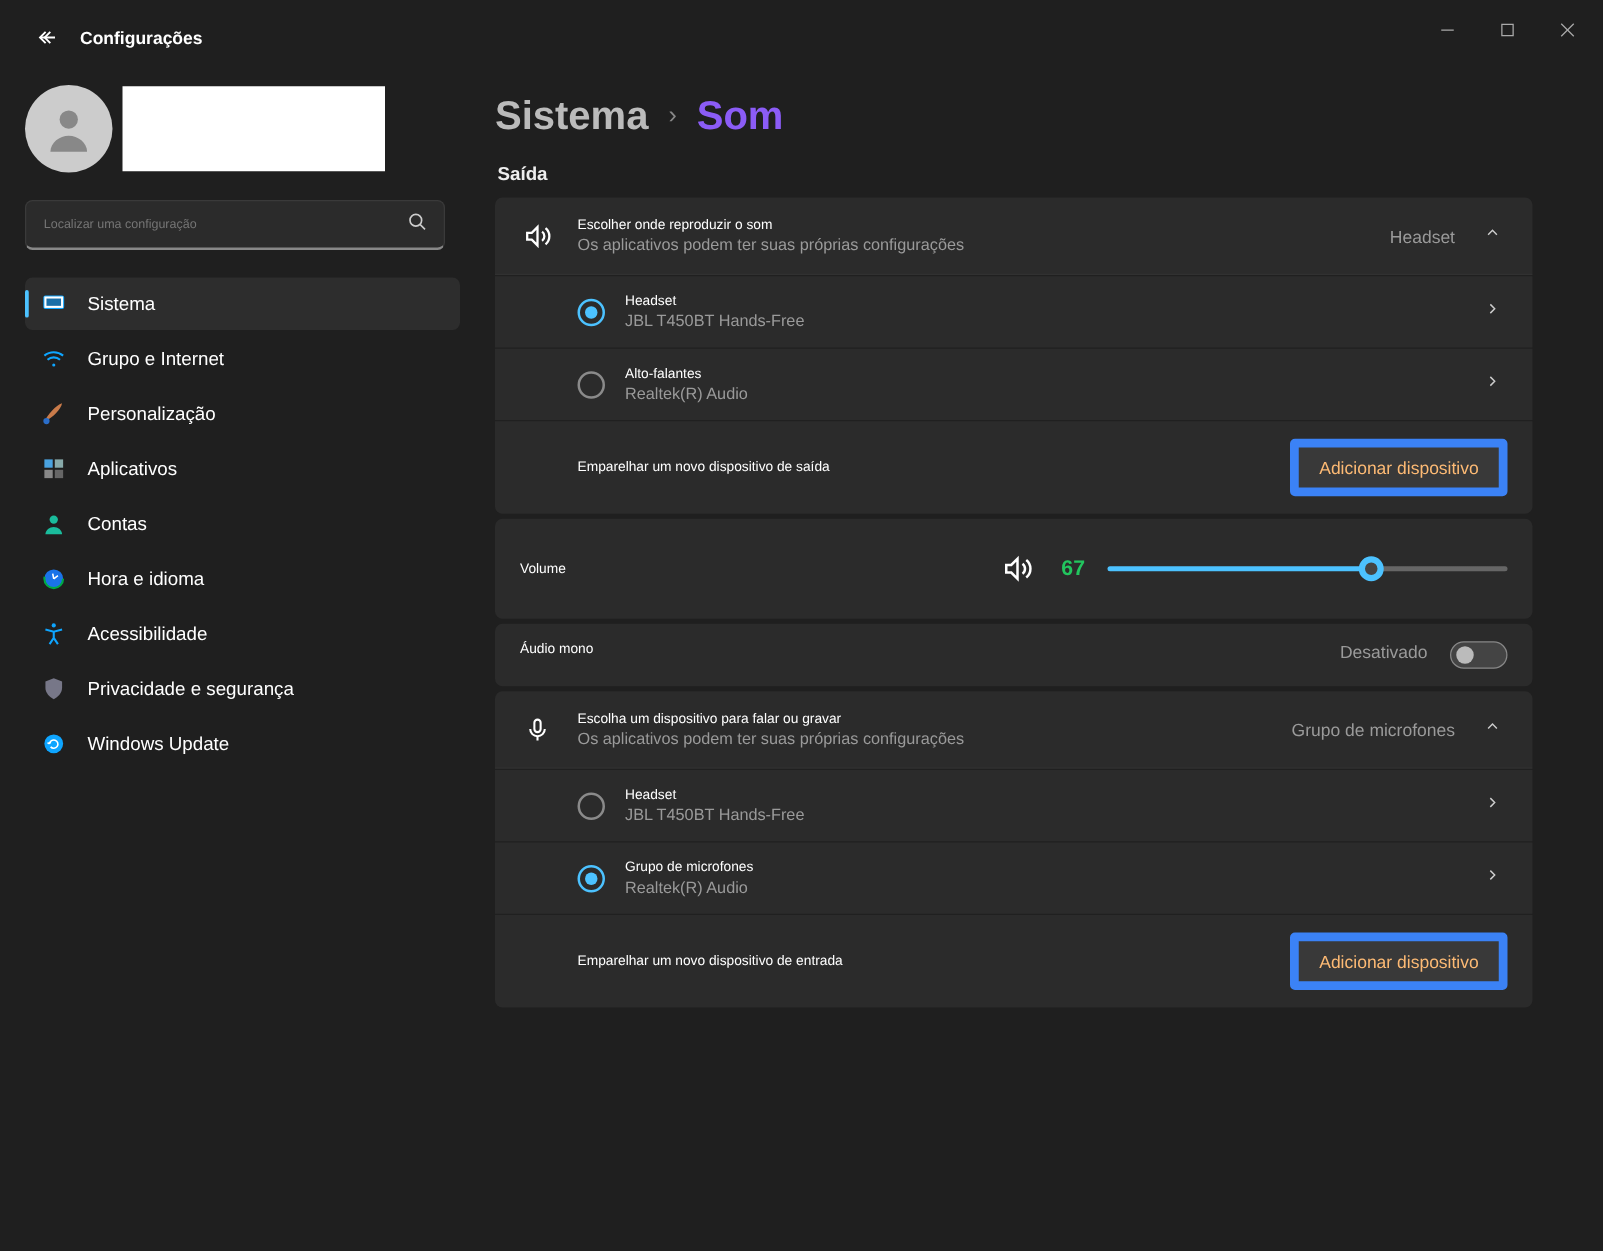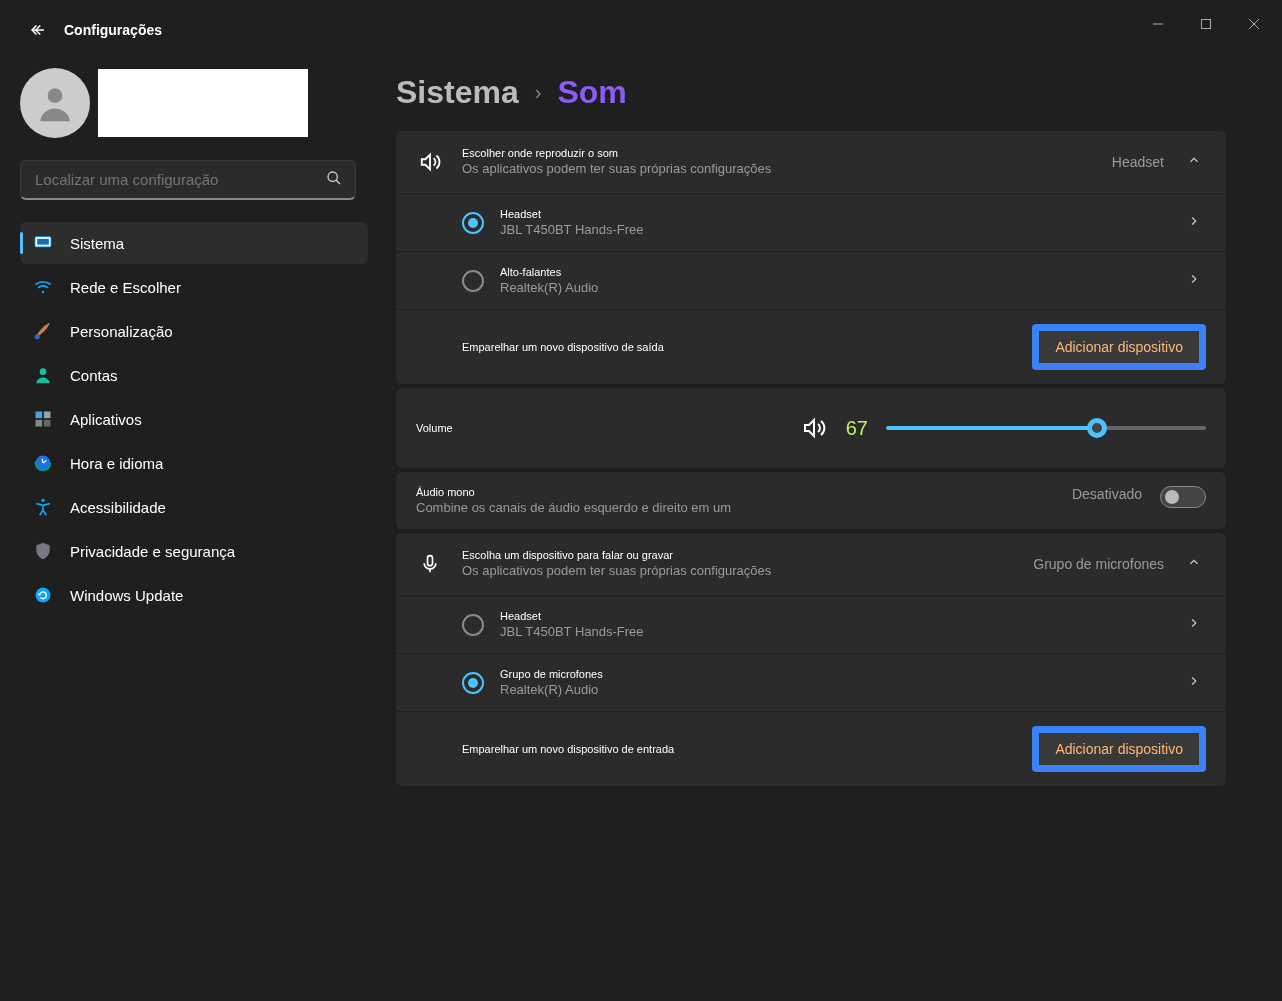--- a/index.html
+++ b/index.html
@@ -77,21 +77,21 @@
   }
   .search-input {
     width: 336px;
     height: 40px;
     background: #2b2b2b;
     border: 1px solid #3a3a3a;
     border-bottom: 2px solid #888;
     border-radius: 6px;
     padding: 0 40px 0 14px;
     color: #ddd;
-    font-size: 15px;
+    font-size: 10px;
     outline: none;
   }
   .search-icon-pos {
     position: absolute;
     right: 26px; top: 50%;
     transform: translateY(-50%);
     color: #ccc;
   }
   .nav { display: flex; flex-direction: column; gap: 2px; }
   .nav-item {
@@ -232,21 +232,21 @@
     position: relative;
   }
   .toggle::after {
     content: "";
     position: absolute;
     width: 14px; height: 14px;
     background: #bbb;
     border-radius: 50%;
     top: 3px; left: 4px;
   }
-  .vol-num { color: #bef264; font-size: 20px; min-width: 22px; text-align: right; }
+  .vol-num { color: #22c55e; font-size: 17px; min-width: 22px; text-align: right; font-weight: bold; }
   .mono-row {
     display: flex;
     padding: 14px 20px;
     gap: 18px;
   }
 </style>
 </head>
 <body>
 
 <div class="titlebar">
@@ -316,50 +316,50 @@
     <span>Sistema</span>
         </div>
         <div class="nav-item">
     <span class="nav-icon">
             <svg width="20" height="20" viewBox="0 0 24 24" fill="none" stroke="currentColor" stroke-width="2">
               <path d="M3 9a14 14 0 0 1 18 0" stroke="#0ea5ff"></path>
               <path d="M6 13a9 9 0 0 1 12 0" stroke="#0ea5ff"></path>
               <circle cx="12" cy="18" r="1.5" fill="#0ea5ff" stroke="none"></circle>
             </svg>
           </span>
-    <span>Rede e Escolher</span>
+    <span>Grupo e Internet</span>
         </div>
         <div class="nav-item">
     <span class="nav-icon">
             <svg width="20" height="20" viewBox="0 0 24 24">
               <path d="M4 18c2-5 10-14 16-16-1 6-10 14-14 16" fill="#c97b4a"></path>
               <circle cx="5" cy="19" r="3" fill="#2a6dc9"></circle>
             </svg>
           </span>
     <span>Personalização</span>
-        </div>
-        <div class="nav-item">
-    <span class="nav-icon">
-            <svg width="20" height="20" viewBox="0 0 24 24">
-              <circle cx="12" cy="8" r="4" fill="#1abc9c"></circle>
-              <path d="M4 22c0-4 4-7 8-7s8 3 8 7" fill="#1abc9c"></path>
-            </svg>
-          </span>
-    <span>Contas</span>
         </div>
         <div class="nav-item">
     <span class="nav-icon">
             <svg width="20" height="20" viewBox="0 0 24 24">
               <rect x="3" y="3" width="8" height="8" fill="#4aa3e0"></rect>
               <rect x="13" y="3" width="8" height="8" fill="#8aa"></rect>
               <rect x="3" y="13" width="8" height="8" fill="#888"></rect>
               <rect x="13" y="13" width="8" height="8" fill="#666"></rect>
             </svg>
           </span>
     <span>Aplicativos</span>
+        </div>
+        <div class="nav-item">
+    <span class="nav-icon">
+            <svg width="20" height="20" viewBox="0 0 24 24">
+              <circle cx="12" cy="8" r="4" fill="#1abc9c"></circle>
+              <path d="M4 22c0-4 4-7 8-7s8 3 8 7" fill="#1abc9c"></path>
+            </svg>
+          </span>
+    <span>Contas</span>
         </div>
         <div class="nav-item">
     <span class="nav-icon">
             <svg width="20" height="20" viewBox="0 0 24 24">
               <circle cx="12" cy="12" r="9" fill="#1a73e8"></circle>
               <path d="M12 12l4-3M12 12l-1-5" stroke="#fff" stroke-width="1.5"></path>
               <circle cx="12" cy="12" r="9" fill="none" stroke="#0a4" stroke-width="2" stroke-dasharray="30 100"></circle>
             </svg>
           </span>
     <span>Hora e idioma</span>
@@ -393,20 +393,21 @@
       </div>
   </div>
 
   <div class="main">
     <div class="breadcrumb">
       <span class="crumb">Sistema</span>
       <span class="chev">›</span>
       <span class="crumb active">Som</span>
     </div>
 
+    <div class="section-title">Saída</div>
 
     <div class="card">
       <div class="row">
         <div class="row-icon">
           <svg width="22" height="22" viewBox="0 0 24 24" fill="none" stroke="currentColor" stroke-width="2">
               <polygon points="3 9 7 9 12 4 12 20 7 15 3 15 3 9"></polygon>
               <path d="M16 8a5 5 0 0 1 0 8"></path>
               <path d="M19 5a9 9 0 0 1 0 14"></path>
             </svg>
         </div>
@@ -467,21 +468,20 @@
         <div class="slider-wrap">
           <input type="range" class="slider" min="0" max="100" value="67" style="">
         </div>
       </div>
     </div>
 
     <div class="card">
       <div class="mono-row">
         <div class="row-body">
           <div class="row-title">Áudio mono</div>
-          <div class="row-sub">Combine os canais de áudio esquerdo e direito em um</div>
         </div>
         <div class="row-value">Desativado</div>
         <div class="toggle"></div>
       </div>
     </div>
 
 
     <div class="card">
       <div class="row">
         <div class="row-icon">

